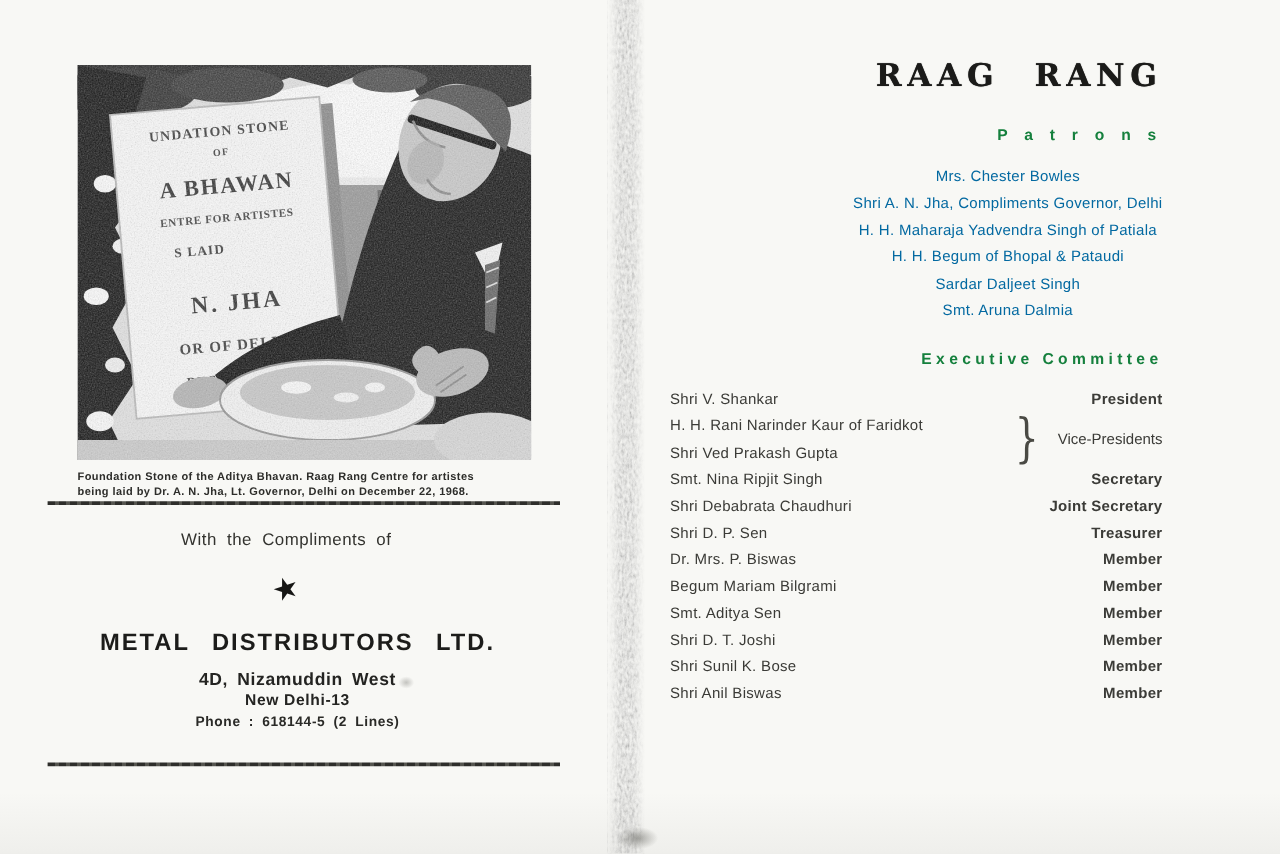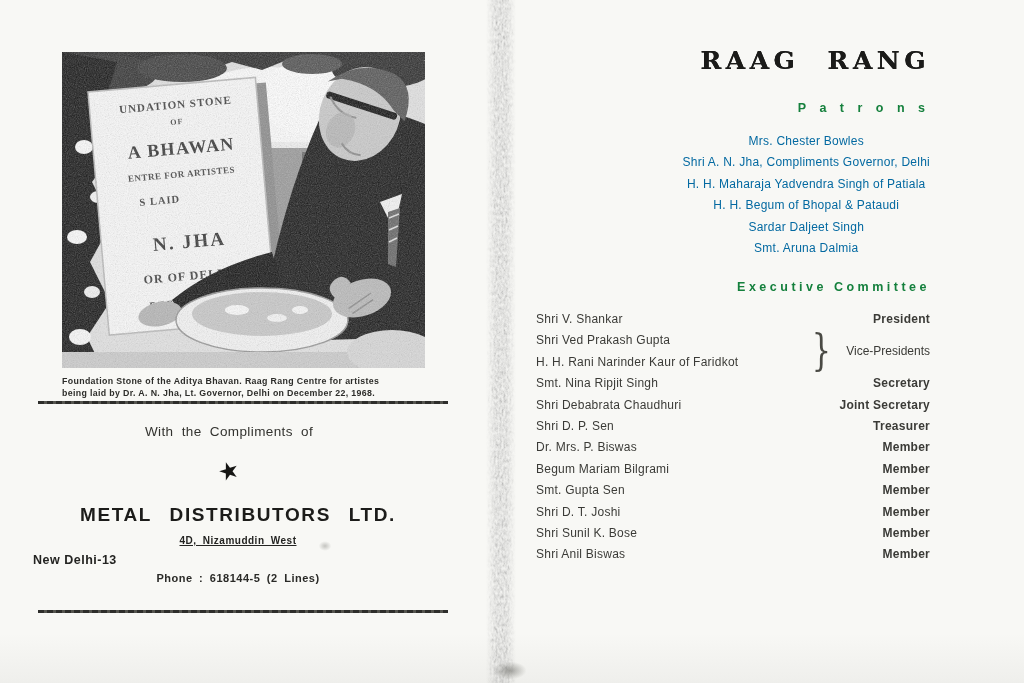--- a/index.html
+++ b/index.html
@@ -22,22 +22,22 @@
     font-size:8.8px;font-weight:bold;line-height:11.5px;letter-spacing:0.35px;color:#2d2d2a;}
   .rule{height:3px;background:repeating-linear-gradient(90deg,#2e2e2b 0 6px,#55554f 6px 9px);}
   .rule-top{left:38px;top:401px;width:410px;}
   .rule-bottom{left:38px;top:610px;width:410px;}
   .compliments{left:24px;top:424px;width:410px;text-align:center;
     font-size:13.5px;word-spacing:4px;letter-spacing:0.4px;color:#33332f;}
   .star-row{left:24px;top:457px;width:410px;text-align:center;}
   .star-row span{display:inline-block;font-size:24px;color:#161614;transform:rotate(-18deg);}
   .company-name{left:33px;top:504px;width:410px;text-align:center;
     font-size:19px;font-weight:bold;letter-spacing:1.6px;word-spacing:11px;color:#1c1c1a;}
-  .addr1{left:33px;top:535px;width:410px;text-align:center;font-size:10px;font-weight:bold;letter-spacing:0.5px;word-spacing:3px;color:#242422;text-decoration:underline;}
-  .addr2{left:33px;top:553px;width:410px;font-size:12.5px;font-weight:bold;letter-spacing:0.5px;color:#242422;}
+  .addr1{left:33px;top:535px;width:410px;text-align:center;font-size:14px;font-weight:bold;letter-spacing:0.5px;word-spacing:3px;color:#242422;}
+  .addr2{left:33px;top:553px;width:410px;text-align:center;font-size:12.5px;font-weight:bold;letter-spacing:0.5px;color:#242422;}
   .phone{left:33px;top:572px;width:410px;text-align:center;font-size:11px;font-weight:bold;letter-spacing:0.5px;word-spacing:3px;color:#2a2a27;}
   .smudge{left:316px;top:539px;width:18px;height:14px;
     background:radial-gradient(closest-side, rgba(110,110,104,0.38), rgba(110,110,104,0) 70%);}
 
   
   .gutter{left:486px;top:0;width:30px;height:683px;}
   .gutter-smudge{left:487px;top:658px;width:46px;height:25px;
     background:radial-gradient(closest-side, rgba(70,70,64,0.45), rgba(70,70,64,0) 72%);}
 
   
@@ -198,49 +198,49 @@
   </div>
 
   <div class="abs sec-heading committee-heading">Executive Committee</div>
 
   <div class="abs committee">
     <div class="c-row">
       <span>Shri V. Shankar</span>
       <span class="c-role">President</span>
     </div>
     <div class="c-row">
+      <span>H. H. Rani Narinder Kaur of Faridkot</span>
+      <span class="c-role"></span>
+    </div>
+    <div class="c-row">
       <span>Shri Ved Prakash Gupta</span>
       <span class="c-role"></span>
     </div>
     <div class="c-row">
-      <span>H. H. Rani Narinder Kaur of Faridkot</span>
-      <span class="c-role"></span>
-    </div>
-    <div class="c-row">
       <span>Smt. Nina Ripjit Singh</span>
       <span class="c-role">Secretary</span>
     </div>
     <div class="c-row">
       <span>Shri Debabrata Chaudhuri</span>
       <span class="c-role">Joint Secretary</span>
     </div>
     <div class="c-row">
       <span>Shri D. P. Sen</span>
       <span class="c-role">Treasurer</span>
     </div>
     <div class="c-row">
       <span>Dr. Mrs. P. Biswas</span>
       <span class="c-role">Member</span>
     </div>
     <div class="c-row">
       <span>Begum Mariam Bilgrami</span>
       <span class="c-role">Member</span>
     </div>
     <div class="c-row">
-      <span>Smt. Gupta Sen</span>
+      <span>Smt. Aditya Sen</span>
       <span class="c-role">Member</span>
     </div>
     <div class="c-row">
       <span>Shri D. T. Joshi</span>
       <span class="c-role">Member</span>
     </div>
     <div class="c-row">
       <span>Shri Sunil K. Bose</span>
       <span class="c-role">Member</span>
     </div>

